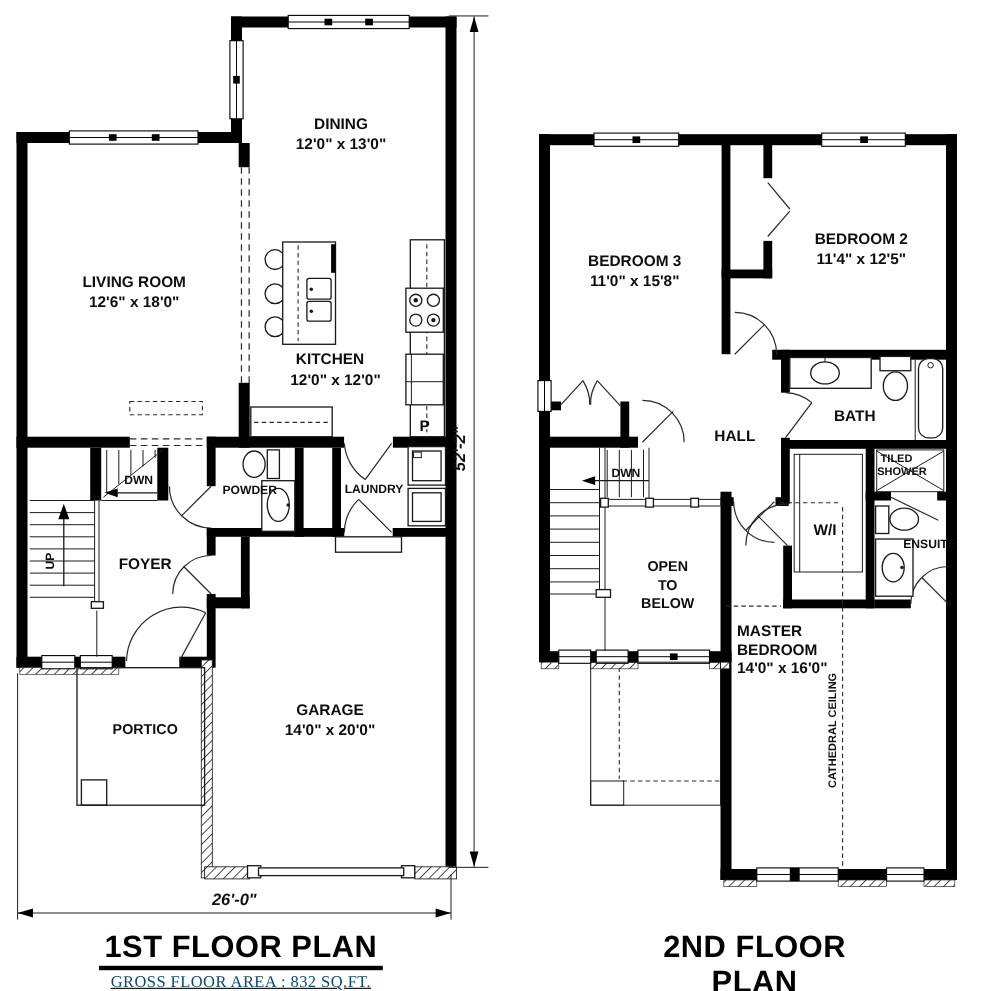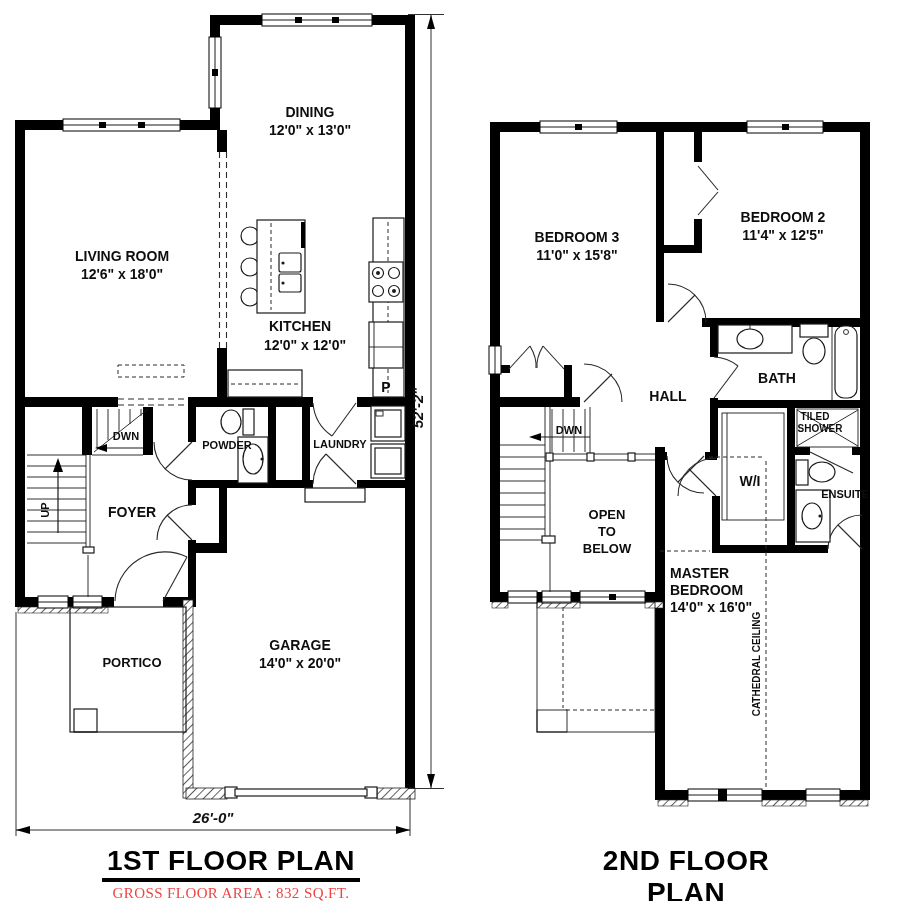--- a/index.html
+++ b/index.html
@@ -18,21 +18,21 @@
   .tick{fill:#000;}
   .lbl{font:700 14px "Liberation Sans",sans-serif;fill:#0d0d0d;text-anchor:middle;}
   .lbl-left{text-anchor:start;}
   .lbl-m{font:700 13px "Liberation Sans",sans-serif;fill:#0d0d0d;text-anchor:middle;}
   .lbl-s{font:700 11px "Liberation Sans",sans-serif;fill:#0d0d0d;text-anchor:middle;}
   .lbl-xs{font:700 10px "Liberation Sans",sans-serif;fill:#0d0d0d;text-anchor:middle;}
   .dimtxt{font:italic 700 15px "Liberation Sans",sans-serif;fill:#111;text-anchor:middle;}
   .plan-title{position:absolute;top:845px;width:260px;text-align:center;}
   .ptitle span{display:inline-block;font:700 28px "Liberation Sans",sans-serif;
                letter-spacing:.5px;color:#000;border-bottom:4px solid #000;padding:0 5px 1px;}
-  .psub{font:400 15px "Liberation Serif",serif;color:#ef4444;margin-top:3px;letter-spacing:.4px;}
+  .psub{font:400 15px "Liberation Serif",serif;color:#0c4a6e;margin-top:3px;letter-spacing:.4px;}
 </style>
 </head>
 <body>
 
 <div class="stage">
 <svg width="900" height="901" viewBox="0 0 900 901">
   <defs>
     <pattern id="hatch" width="6" height="6" patternUnits="userSpaceOnUse" patternTransform="rotate(45)">
       <rect width="6" height="6" fill="#fff"></rect>
       <line x1="0" y1="0" x2="0" y2="6" stroke="#333" stroke-width="1.6"></line>
@@ -460,21 +460,21 @@
       <text class="lbl-xs" x="820" y="432">SHOWER</text>
       <text class="lbl-m" x="607" y="519">OPEN</text>
       <text class="lbl-m" x="607" y="536">TO</text>
       <text class="lbl-m" x="607" y="553">BELOW</text>
       <text class="lbl-xs" x="757" y="667" transform="rotate(-90 757 664)">CATHEDRAL CEILING</text>
       <text class="lbl-s" x="569" y="434">DWN</text>
     </g>
   </g>
 </svg>
 
-<div class="plan-title" style="left:101px;">
+<div class="plan-title" style="left:89px;text-decoration:underline;">
   <div class="ptitle"><span>1ST FLOOR PLAN</span></div>
   <div class="psub">GROSS FLOOR AREA : 832 SQ.FT.</div>
 </div>
 <div class="plan-title" style="left:556px;">
   <div class="ptitle"><span>2ND FLOOR PLAN</span></div>
 
 </div>
 </div>
 
 </body></html>

